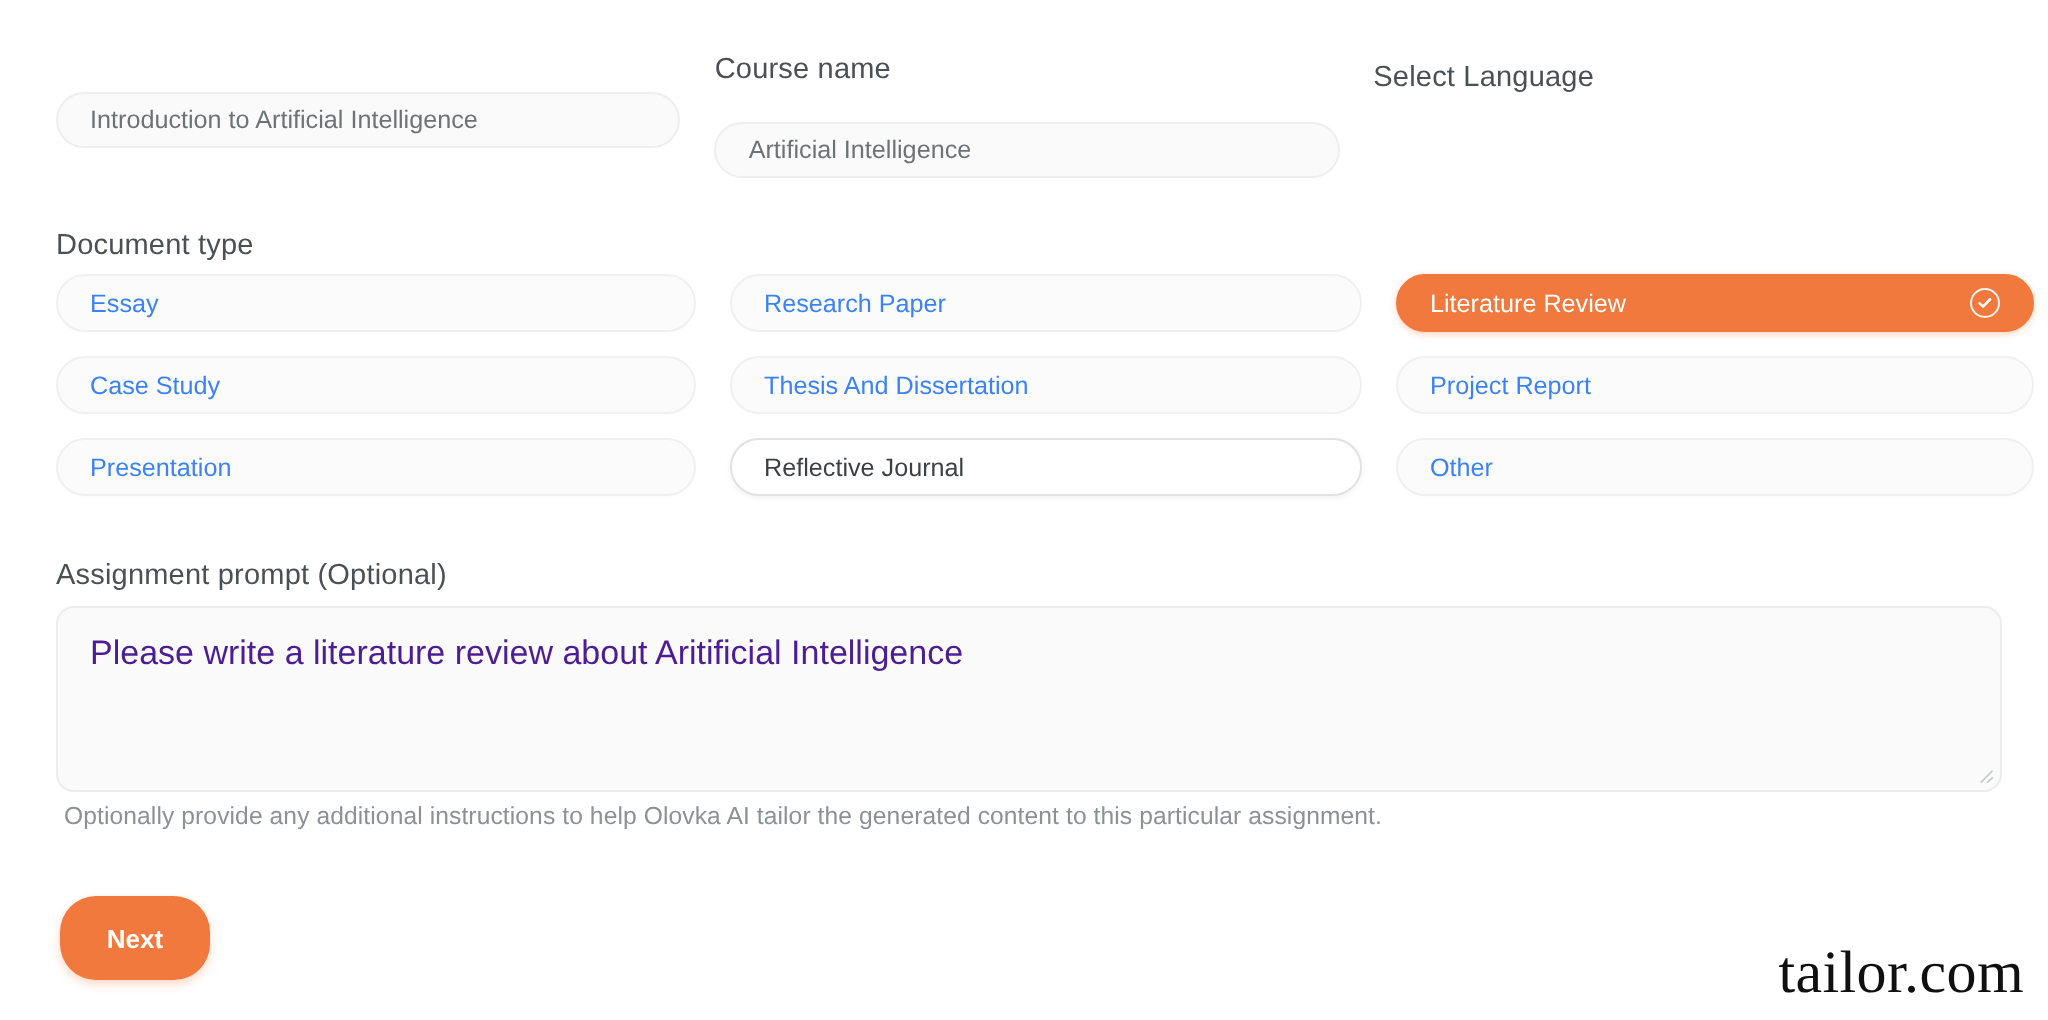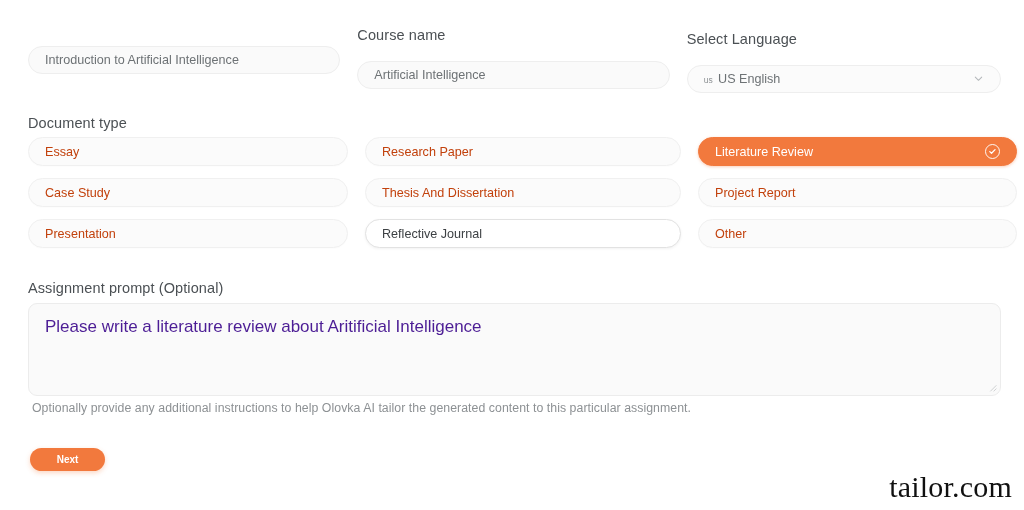--- a/index.html
+++ b/index.html
@@ -98,21 +98,21 @@
 
   .opt {
     height: 29px;
     border-radius: 16px;
     background: #fbfbfb;
     border: 1px solid #f0f0f0;
     display: flex;
     align-items: center;
     padding: 0 16px;
     font-size: 12.6px;
-    color: #c2410c;
+    color: #3b82f6;
     position: relative;
     cursor: pointer;
     box-shadow: 0 1px 1px rgba(0,0,0,0.012);
   }
   .opt.hover {
     background: #ffffff;
     border-color: #e2e2e2;
     color: #3d4144;
     box-shadow: 0 1px 3px rgba(0,0,0,0.055);
   }
@@ -180,25 +180,25 @@
     letter-spacing: 0.05px;
     text-align: center;
   }
 
   
   .next-btn {
     position: absolute;
     left: 30px;
     top: 448px;
     width: 75px;
-    height: 23px;
+    height: 42px;
     border-radius: 18px;
     background: #f2793d;
     color: #ffffff;
-    font-size: 10px;
+    font-size: 13px;
     font-weight: 700;
     display: flex;
     align-items: center;
     justify-content: center;
     border: none;
     cursor: pointer;
     box-shadow: 0 2px 5px rgba(242,121,61,0.3);
     font-family: "Liberation Sans", sans-serif;
   }
 
@@ -223,31 +223,20 @@
       <div class="pill-input" title="Paper title">Introduction to Artificial Intelligence</div>
     </div>
 
     <div class="top-col">
       <div class="field-label">Course name</div>
       <div class="pill-input" title="Course name">Artificial Intelligence</div>
     </div>
 
     <div class="top-col lang">
       <div class="field-label">Select Language</div>
-      <div class="pill-input select">
-        <span class="lang-value">
-          <span class="flag-code">us</span>
-          <span>US English</span>
-        </span>
-        <span class="chevron">
-          <svg viewBox="0 0 12 12" width="11" height="11" aria-hidden="true">
-            <path d="M2.5 4.5 L6 8 L9.5 4.5" fill="none" stroke="#9aa0a4" stroke-width="1.1" stroke-linecap="round" stroke-linejoin="round"></path>
-          </svg>
-        </span>
-      </div>
     </div>
   </div>
 
   <div class="field-label doctype-label">Document type</div>
 
   <div class="doctype-grid">
 
     <div class="opt">
       <span class="opt-label">Essay</span>
     </div>

